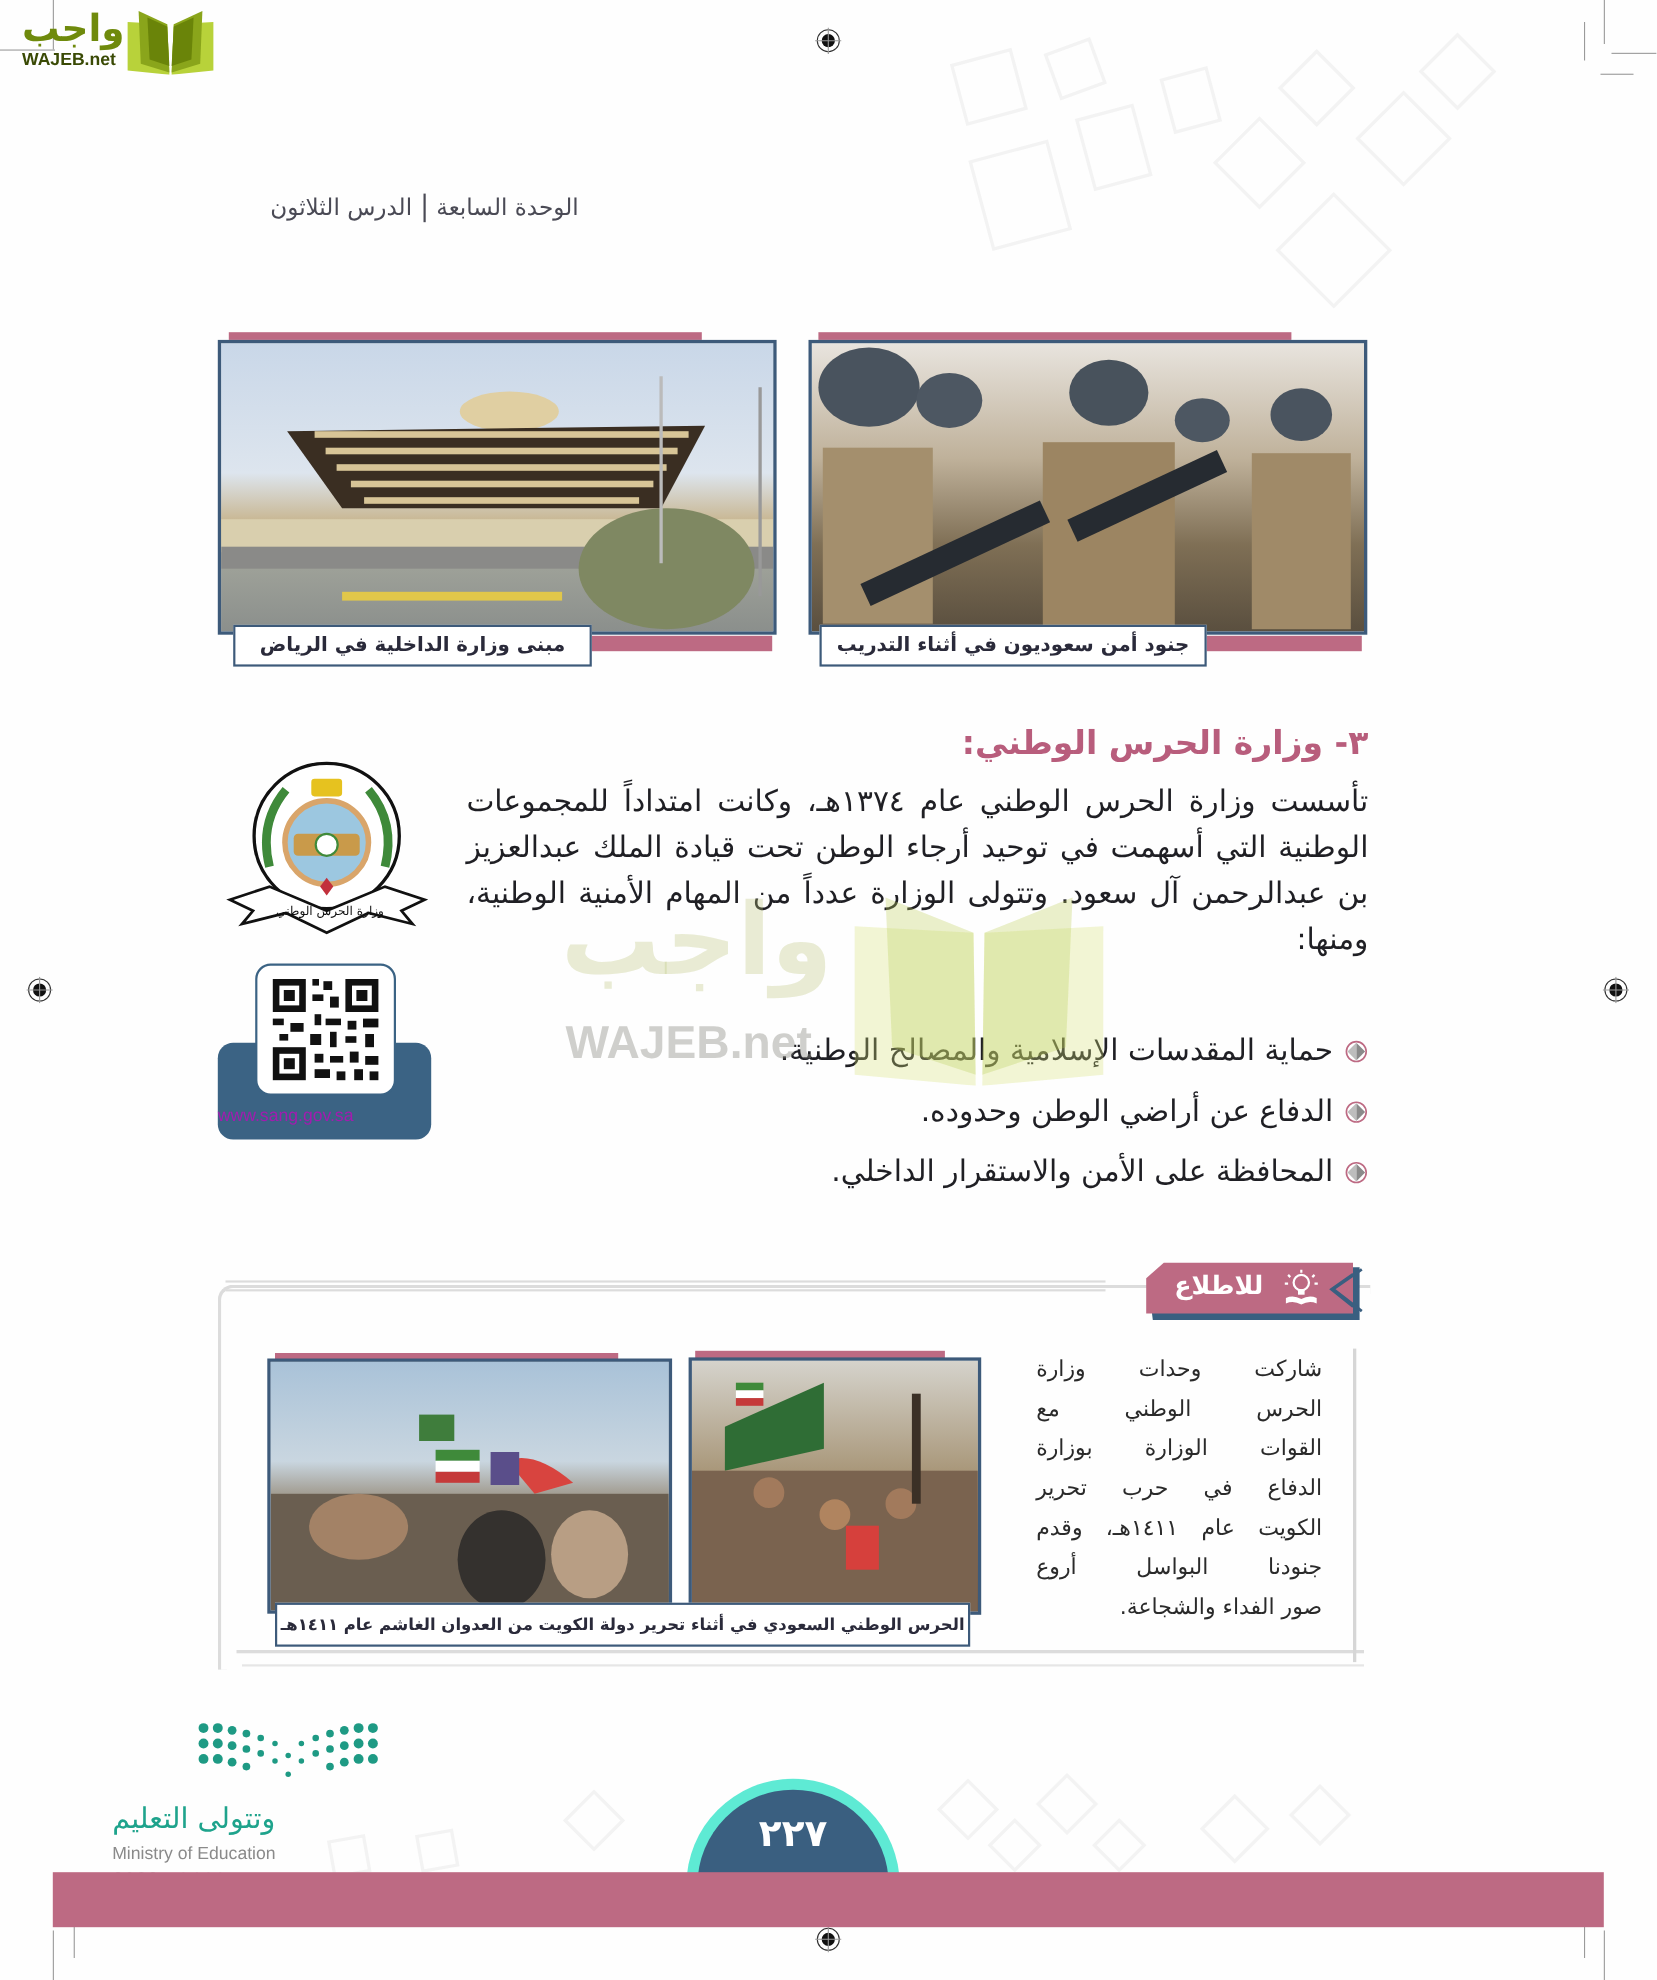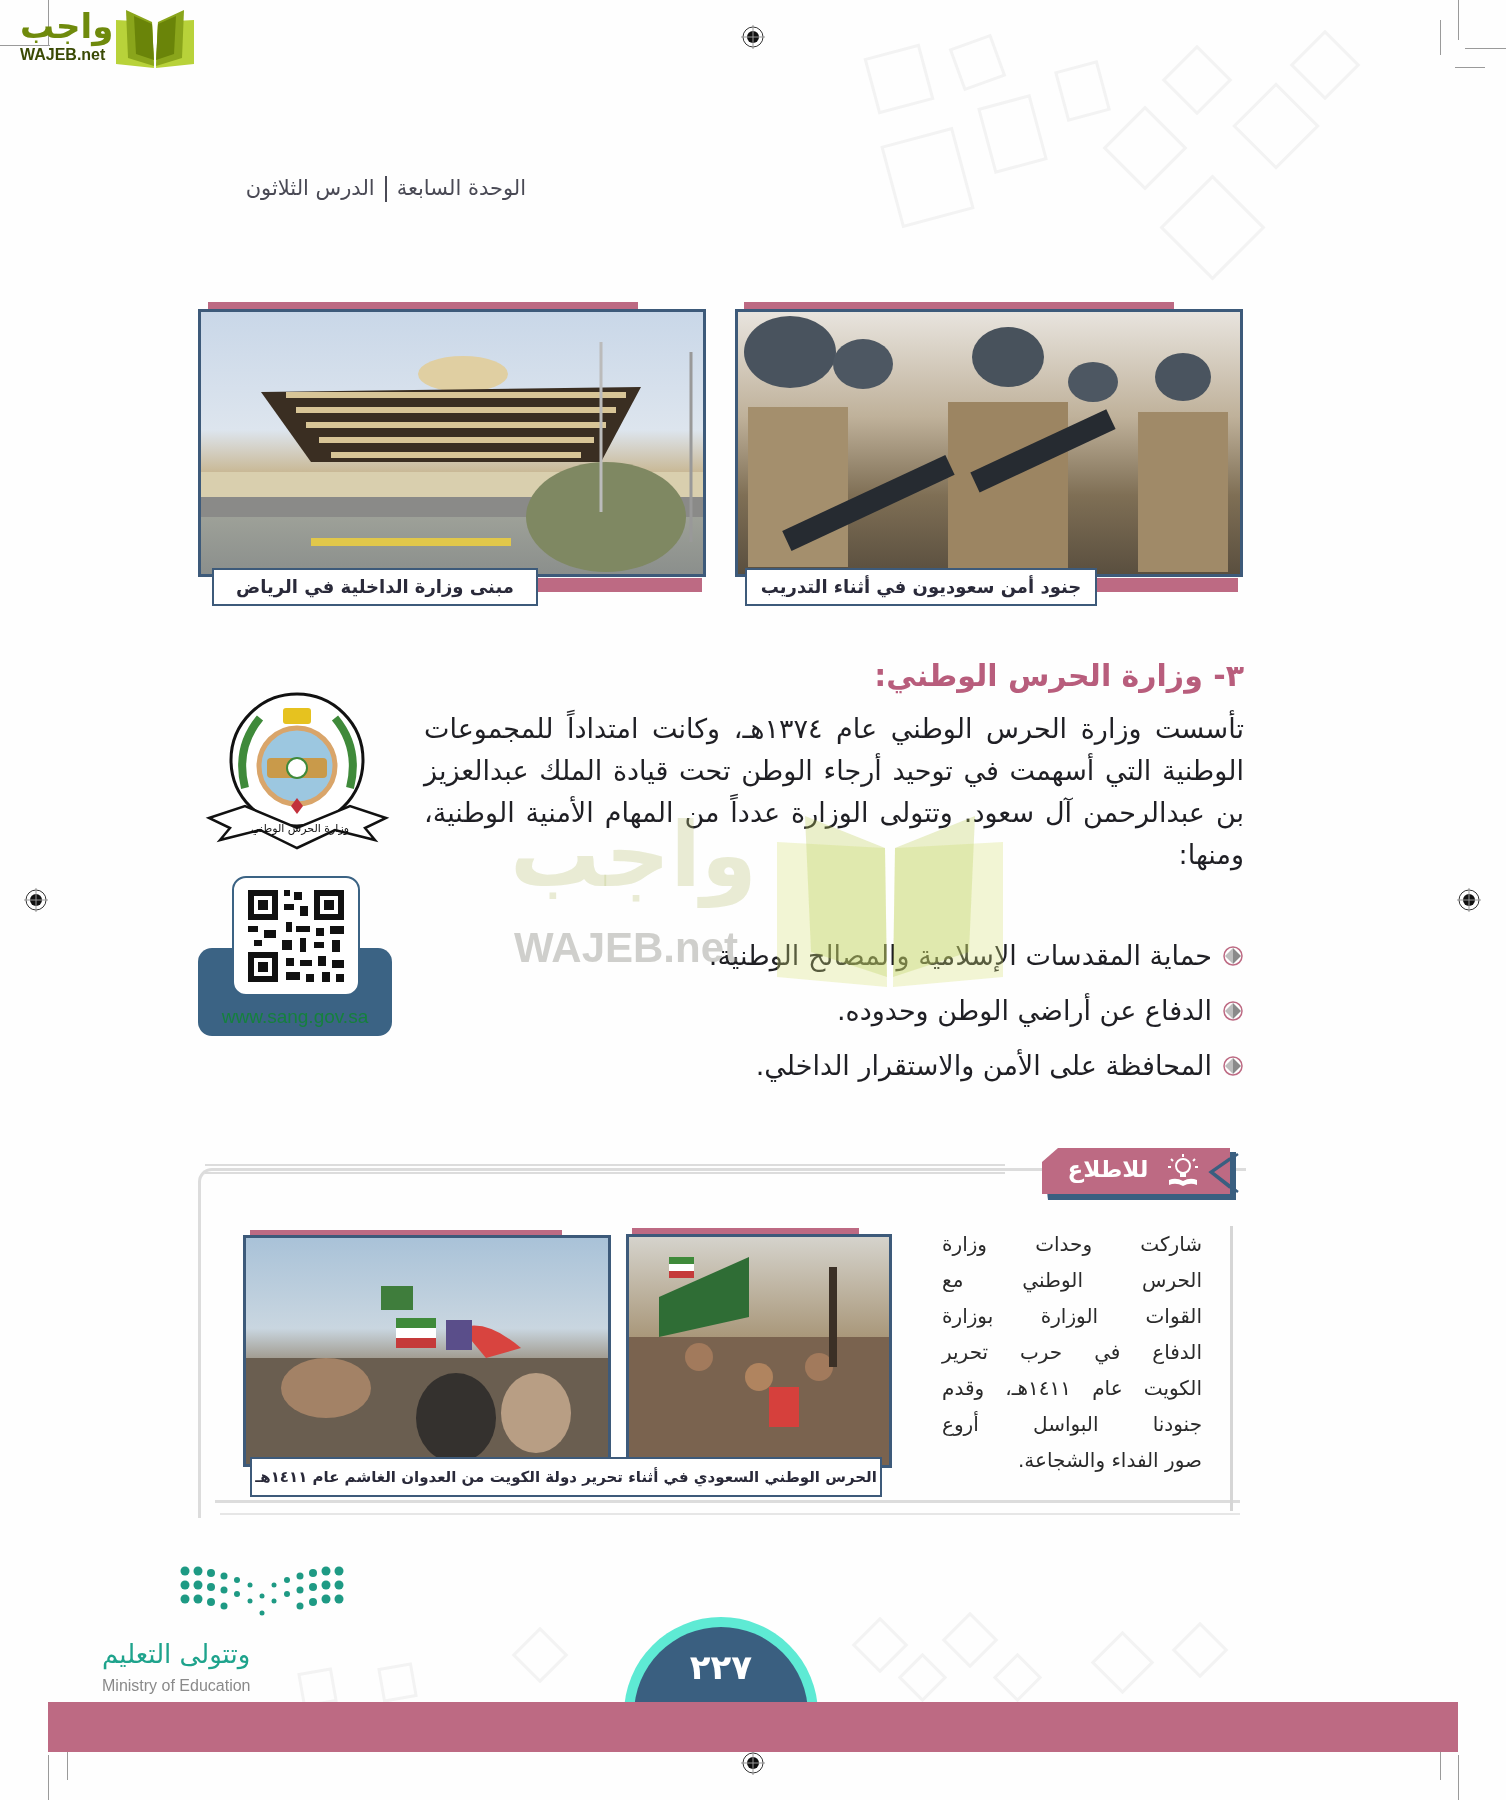--- a/index.html
+++ b/index.html
@@ -35,21 +35,21 @@
   .body-text { position: absolute; right: 262px; top: 708px; width: 820px; direction: rtl; text-align: justify; font-size: 27px; line-height: 42px; color: #1f1f24; }
   .bullets { position: absolute; right: 262px; top: 928px; width: 820px; direction: rtl; list-style: none; }
   .bullets li { font-size: 27px; line-height: 55px; color: #1f1f24; display: flex; align-items: center; gap: 10px; }
   .bullet-icon { width: 22px; height: 22px; flex: none; }
 
   
   .emblem { position: absolute; left: 205px; top: 688px; width: 185px; height: 165px; }
   .qr-card { position: absolute; left: 198px; top: 876px; width: 194px; height: 160px; }
   .qr-card .base { position: absolute; left: 0; top: 72px; width: 194px; height: 88px; background: #3b6384; border-radius: 14px; }
   .qr-card .inner { position: absolute; left: 34px; top: 0; width: 128px; height: 120px; background: #fff; border: 2px solid #3b6384; border-radius: 14px; }
-  .qr-card .url { position: absolute; left: 0; top: 130px; width: 194px; text-align: center; color: #15803d; font-family: "Liberation Sans", sans-serif; font-size: 19px; }
+  .qr-card .url { position: absolute; left: 0; top: 130px; width: 194px; text-align: left; color: #a21caf; font-family: "Liberation Sans", sans-serif; font-size: 16px; }
 
   
   .info-frame { position: absolute; left: 198px; top: 1168px; width: 1048px; height: 350px; border-left: 3px solid #dcdcdc; border-top: 3px solid #dcdcdc; border-radius: 14px 0 0 0; }
   .info-frame-bottom { position: absolute; left: 215px; top: 1500px; width: 1025px; height: 3px; background: #dcdcdc; }
   .info-frame-bottom2 { position: absolute; left: 220px; top: 1513px; width: 1020px; height: 2px; background: #e6e6e6; }
   .info-top-lines { position: absolute; left: 205px; top: 1164px; width: 800px; height: 10px; border-top: 2px solid #dcdcdc; border-bottom: 2px solid #dcdcdc; }
   .info-tab { position: absolute; left: 1040px; top: 1144px; width: 200px; height: 60px; }
   .info-tab .label { position: absolute; left: 20px; top: 12px; width: 132px; direction: rtl; text-align: center; color: #fff; font-weight: bold; font-size: 23px; }
   .info-text { position: absolute; right: 304px; top: 1226px; width: 260px; direction: rtl; text-align: justify; text-align-last: justify; font-size: 20px; line-height: 36px; color: #2a2a2a; }
   .info-text span { display: block; }

